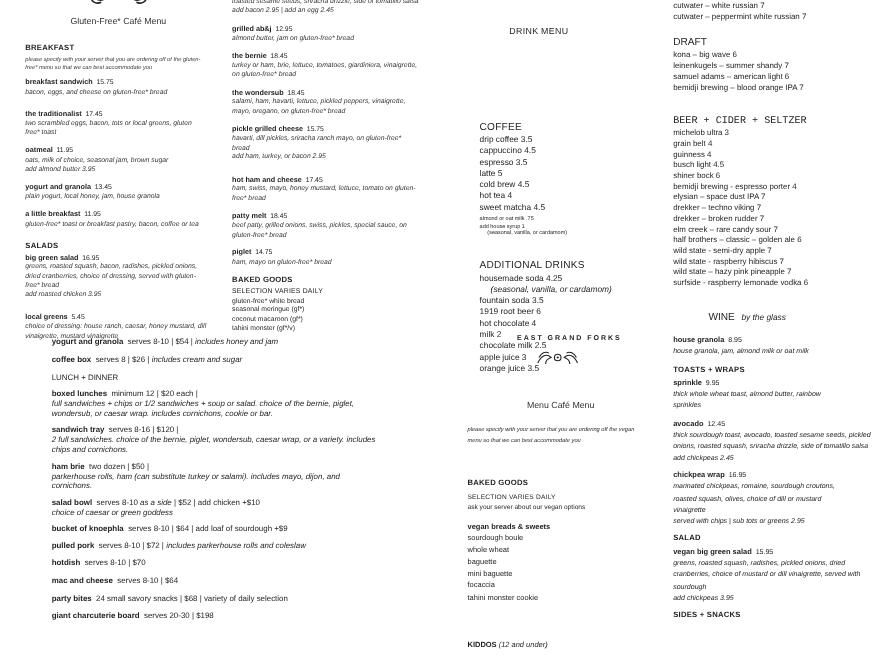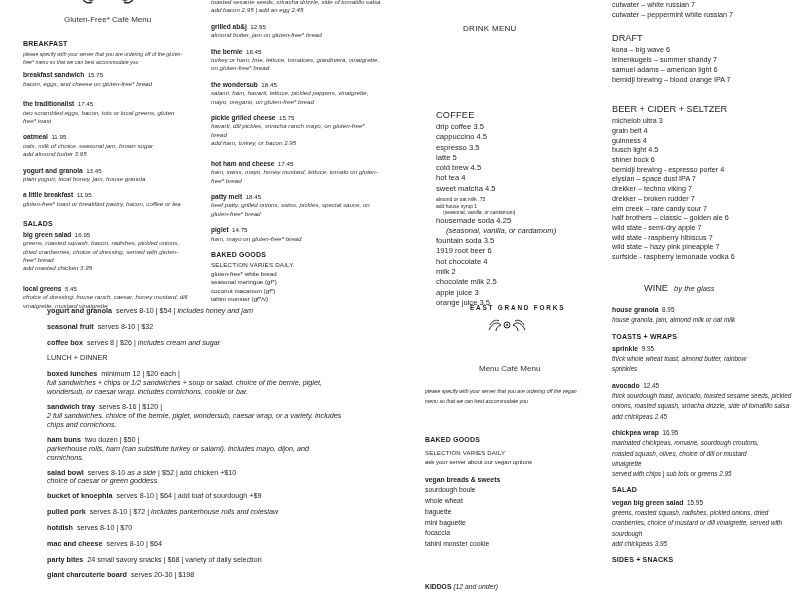--- a/index.html
+++ b/index.html
@@ -116,29 +116,28 @@
   <div class="sec-head">BAKED GOODS</div>
   <div style="font-size:6.2px;letter-spacing:0.2px;">SELECTION VARIES DAILY</div>
   <div>gluten-free* white bread</div>
   <div>seasonal meringue (gf*)</div>
   <div>coconut macaroon (gf*)</div>
   <div>tahini monster (gf*/v)</div>
 </div>
 
 <div class="abs cat" style="left:47px;top:303px;width:300px;">
   <div><span class="item-name">yogurt and granola</span>&nbsp;&nbsp;<span>serves 8-10  |  $54  |</span> <span class="desc">includes honey and jam</span></div>
-  <div><span class="item-name">seasonal fruit</span>&nbsp;&nbsp;<span>serves 8-10  |  $32</span></div>
   <div><span class="item-name">coffee box</span>&nbsp;&nbsp;<span>serves 8  |  $26  |</span> <span class="desc">includes cream and sugar</span></div>
   <div>LUNCH + DINNER</div>
 
   <div><span class="item-name">boxed lunches</span>&nbsp;&nbsp;<span>minimum 12  |  $20 each  |</span></div>
   <div class="cont desc">full sandwiches + chips or 1/2 sandwiches + soup or salad. choice of the bernie, piglet, wondersub, or caesar wrap. includes cornichons, cookie or bar.</div>
   <div><span class="item-name">sandwich tray</span>&nbsp;&nbsp;<span>serves 8-16  |  $120  |</span></div>
   <div class="cont desc">2 full sandwiches. choice of the bernie, piglet, wondersub, caesar wrap, or a variety. includes chips and cornichons.</div>
-  <div><span class="item-name">ham buns</span>&nbsp;&nbsp;<span>two dozen  |  $50  |</span></div>
+  <div><span class="item-name">ham brie</span>&nbsp;&nbsp;<span>two dozen  |  $50  |</span></div>
   <div class="cont desc">parkerhouse rolls, ham (can substitute turkey or salami). includes mayo, dijon, and cornichons.</div>
   <div><span class="item-name">salad bowl</span>&nbsp;&nbsp;<span>serves 8-10</span> <span class="desc">as a side</span> <span>|  $52  |  add chicken  +$10</span></div>
   <div class="cont desc">choice of caesar or green goddess</div>
   <div><span class="item-name">bucket of knoephla</span>&nbsp;&nbsp;<span>serves 8-10  |  $64  |  add loaf of sourdough +$9</span></div>
   <div><span class="item-name">pulled pork</span>&nbsp;&nbsp;<span>serves 8-10  |  $72  |</span> <span class="desc">includes parkerhouse rolls and coleslaw</span></div>
   <div><span class="item-name">hotdish</span>&nbsp;&nbsp;<span>serves 8-10  |  $70</span></div>
   <div><span class="item-name">mac and cheese</span>&nbsp;&nbsp;<span>serves 8-10  |  $64</span></div>
   <div><span class="item-name">party bites</span>&nbsp;&nbsp;<span>24 small savory snacks  |  $68  |  variety of daily selection</span></div>
   <div><span class="item-name">giant charcuterie board</span>&nbsp;&nbsp;<span>serves 20-30  |  $198</span></div>
   <div>&nbsp;&nbsp;</div>
@@ -153,20 +152,21 @@
   <div>cappuccino   4.5</div>
   <div>espresso   3.5</div>
   <div>latte   5</div>
   <div>cold brew   4.5</div>
   <div>hot tea   4</div>
   <div>sweet matcha  4.5</div>
   <div class="small" style="margin-top:2px;">almond or oat milk  .75</div>
   <div class="small">add house syrup  1</div>
   <div class="small" style="padding-left:7px;">(seasonal, vanilla, or cardamom)</div>
 
+  <div class="h" style="margin-top:19px;">ADDITIONAL DRINKS</div>
   <div>housemade soda   4.25</div>
   <div class="it" style="padding-left:10px;">(seasonal, vanilla, or cardamom)</div>
   <div>fountain soda  3.5</div>
   <div>1919 root beer   6</div>
   <div>hot chocolate   4</div>
   <div>milk   2</div>
   <div>chocolate milk   2.5</div>
   <div>apple juice   3</div>
   <div>orange juice   3.5</div>
 </div>
@@ -202,21 +202,21 @@
 
 <div class="abs right" style="left:612px;top:0px;width:188px;">
   <div>cutwater – white russian   7</div>
   <div>cutwater – peppermint white russian   7</div>
   <div class="h" style="margin-top:13px;">DRAFT</div>
   <div>kona – big wave   6</div>
   <div>leinenkugels – summer shandy   7</div>
   <div>samuel adams – american light   6</div>
   <div>bemidji brewing – blood orange IPA   7</div>
 
-  <div class="h" style="margin-top:19px;">BEER + CIDER + SELTZER</div>
+  <div class="h" style="margin-top:19px;font-family:Liberation Mono, monospace;">BEER + CIDER + SELTZER</div>
   <div>michelob ultra  3</div>
   <div>grain belt   4</div>
   <div>guinness   4</div>
   <div>busch light   4.5</div>
   <div>shiner bock   6</div>
   <div>bemidji brewing - espresso porter   4</div>
   <div>elysian – space dust IPA   7</div>
   <div>drekker – techno viking   7</div>
   <div>drekker – broken rudder   7</div>
   <div>elm creek – rare candy sour   7</div>

